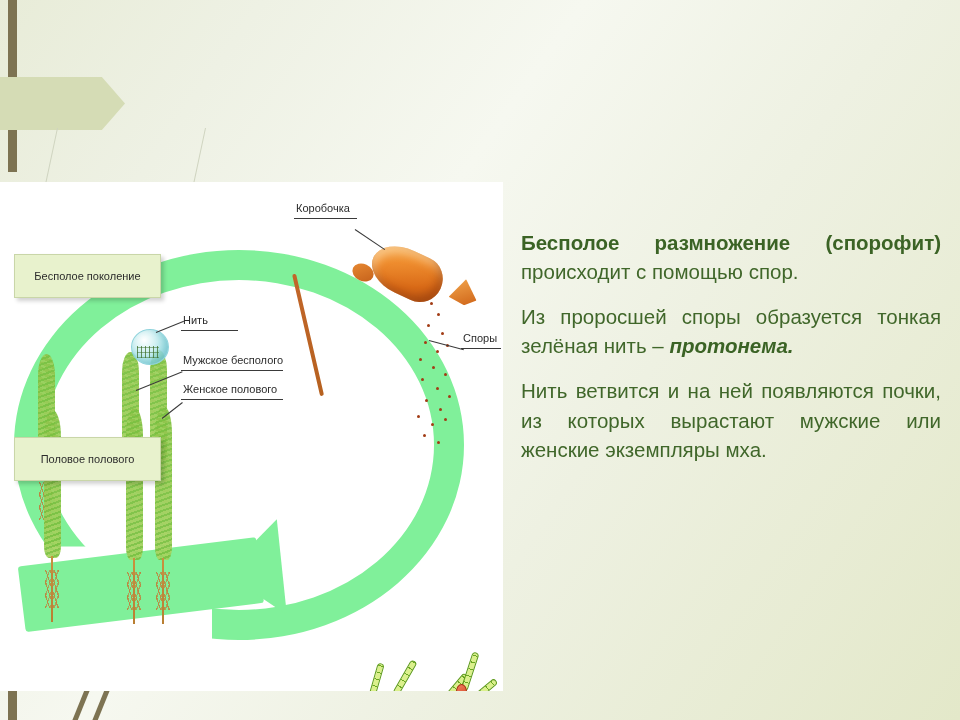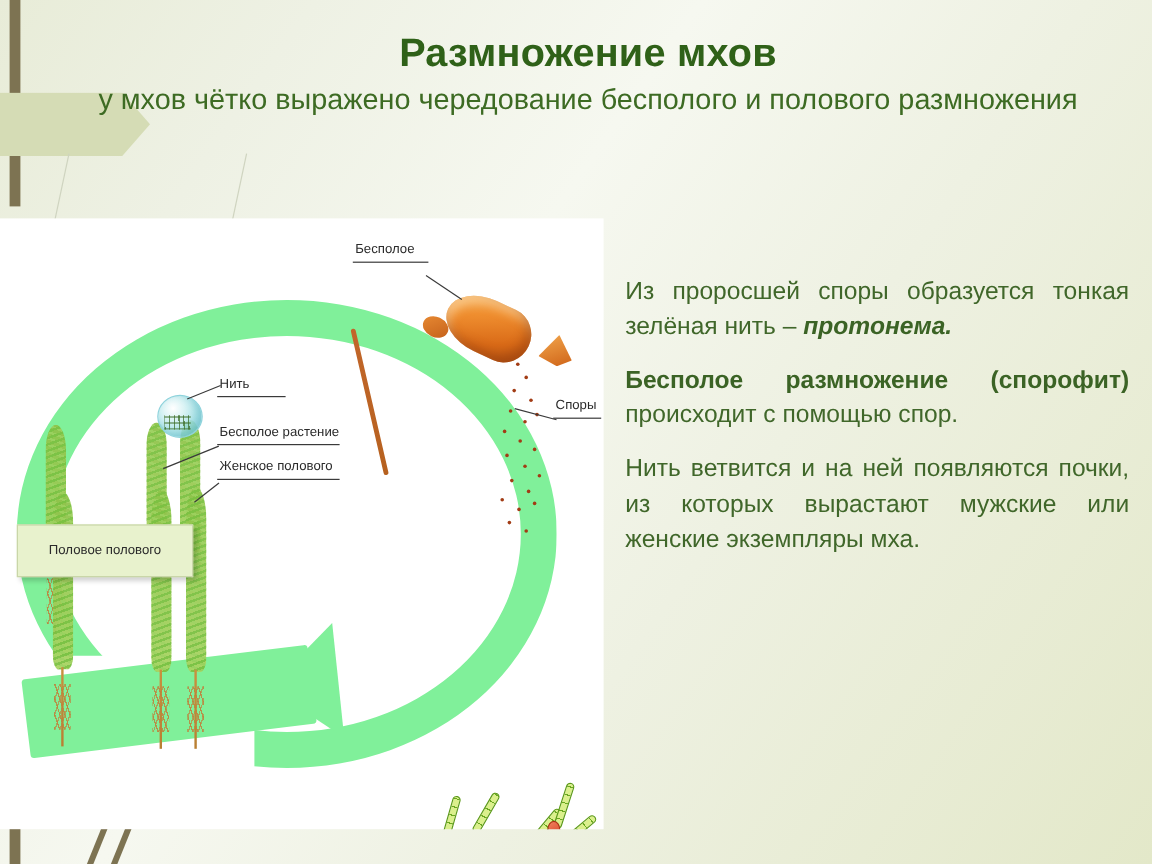--- a/index.html
+++ b/index.html
@@ -323,24 +323,20 @@
 <div id="slide">
 
   <div class="left-olive-bar"></div>
   <div class="left-olive-bar2"></div>
   <div class="banner-pentagon"></div>
   <div class="hairline hair-a"></div>
   <div class="hairline hair-b"></div>
   <div class="diag-stripe diag-1"></div>
   <div class="diag-stripe diag-2"></div>
 
-  <div class="title-block">
-    <div class="title-main">Размножение мхов</div>
-    <div class="title-sub">у мхов чётко выражено чередование бесполого и полового размножения</div>
-  </div>
 
   <div id="figure-panel">
 
     <div class="ring-outer">
       <div class="ring-ellipse"></div>
       <div class="ring-arrow-bar"></div>
       <div class="ring-arrow-head"></div>
     </div>
 
     <div class="seta"></div>
@@ -394,50 +390,53 @@
 
       <div class="fil" style="left:96px; top:22px;  width:38px; transform:rotate(-60deg)"></div>
 
       <div class="fil" style="left:132px;top:40px;  width:54px; transform:rotate(-50deg)"></div>
       <div class="fil" style="left:160px;top:16px;  width:40px; transform:rotate(-72deg)"></div>
       <div class="fil" style="left:176px;top:36px;  width:34px; transform:rotate(-40deg)"></div>
 
       <div class="fil-bud" style="left:166px; top:32px;"></div>
     </div>
 
+    <div class="cal-box" id="label-asexual-gen">
+      <span>Бесполое поколение</span>
+    </div>
     <div class="cal-box" id="label-sexual-gen">
       <span>Половое полового</span>
     </div>
 
-    <div class="lead-text" style="left:296px; top:20px">Бесполое</div>
+    <div class="lead-text" style="left:296px; top:20px">Коробочка</div>
     <div class="lead-line" style="left:294px; top:36px; width:63px"></div>
     <div class="lead-line" style="left:355px; top:47px; width:36px; transform:rotate(34deg); transform-origin:left center"></div>
 
     <div class="lead-text" style="left:463px; top:150px">Споры</div>
     <div class="lead-line" style="left:461px; top:166px; width:40px"></div>
     <div class="lead-line" style="left:429px; top:158px; width:36px; transform:rotate(15deg); transform-origin:left center"></div>
 
     <div class="lead-text" style="left:183px; top:132px">Нить</div>
     <div class="lead-line" style="left:181px; top:148px; width:57px"></div>
     <div class="lead-line" style="left:156px; top:150px; width:30px; transform:rotate(-22deg); transform-origin:left center"></div>
 
-    <div class="lead-text" style="left:183px; top:172px">Бесполое растение</div>
+    <div class="lead-text" style="left:183px; top:172px">Мужское бесполого</div>
     <div class="lead-line" style="left:181px; top:188px; width:102px"></div>
     <div class="lead-line" style="left:136px; top:208px; width:50px; transform:rotate(-22deg); transform-origin:left center"></div>
 
     <div class="lead-text" style="left:183px; top:201px">Женское полового</div>
     <div class="lead-line" style="left:181px; top:217px; width:102px"></div>
     <div class="lead-line" style="left:162px; top:236px; width:26px; transform:rotate(-38deg); transform-origin:left center"></div>
   </div>
 
   <div id="body-text">
     <p>
-      <span>Из проросшей споры образуется тонкая зелёная нить – </span><span class="bi">протонема.</span>
+      <span class="b">Бесполое размножение (спорофит)</span><span> происходит с помощью спор.</span>
     </p>
     <p>
-      <span class="b">Бесполое размножение (спорофит)</span><span> происходит с помощью спор.</span>
+      <span>Из проросшей споры образуется тонкая зелёная нить – </span><span class="bi">протонема.</span>
     </p>
     <p>
       <span>Нить ветвится и на ней появляются почки, из которых вырастают мужские или женские экземпляры мха.</span>
     </p>
   </div>
 
 </div>
 
 </body></html>

